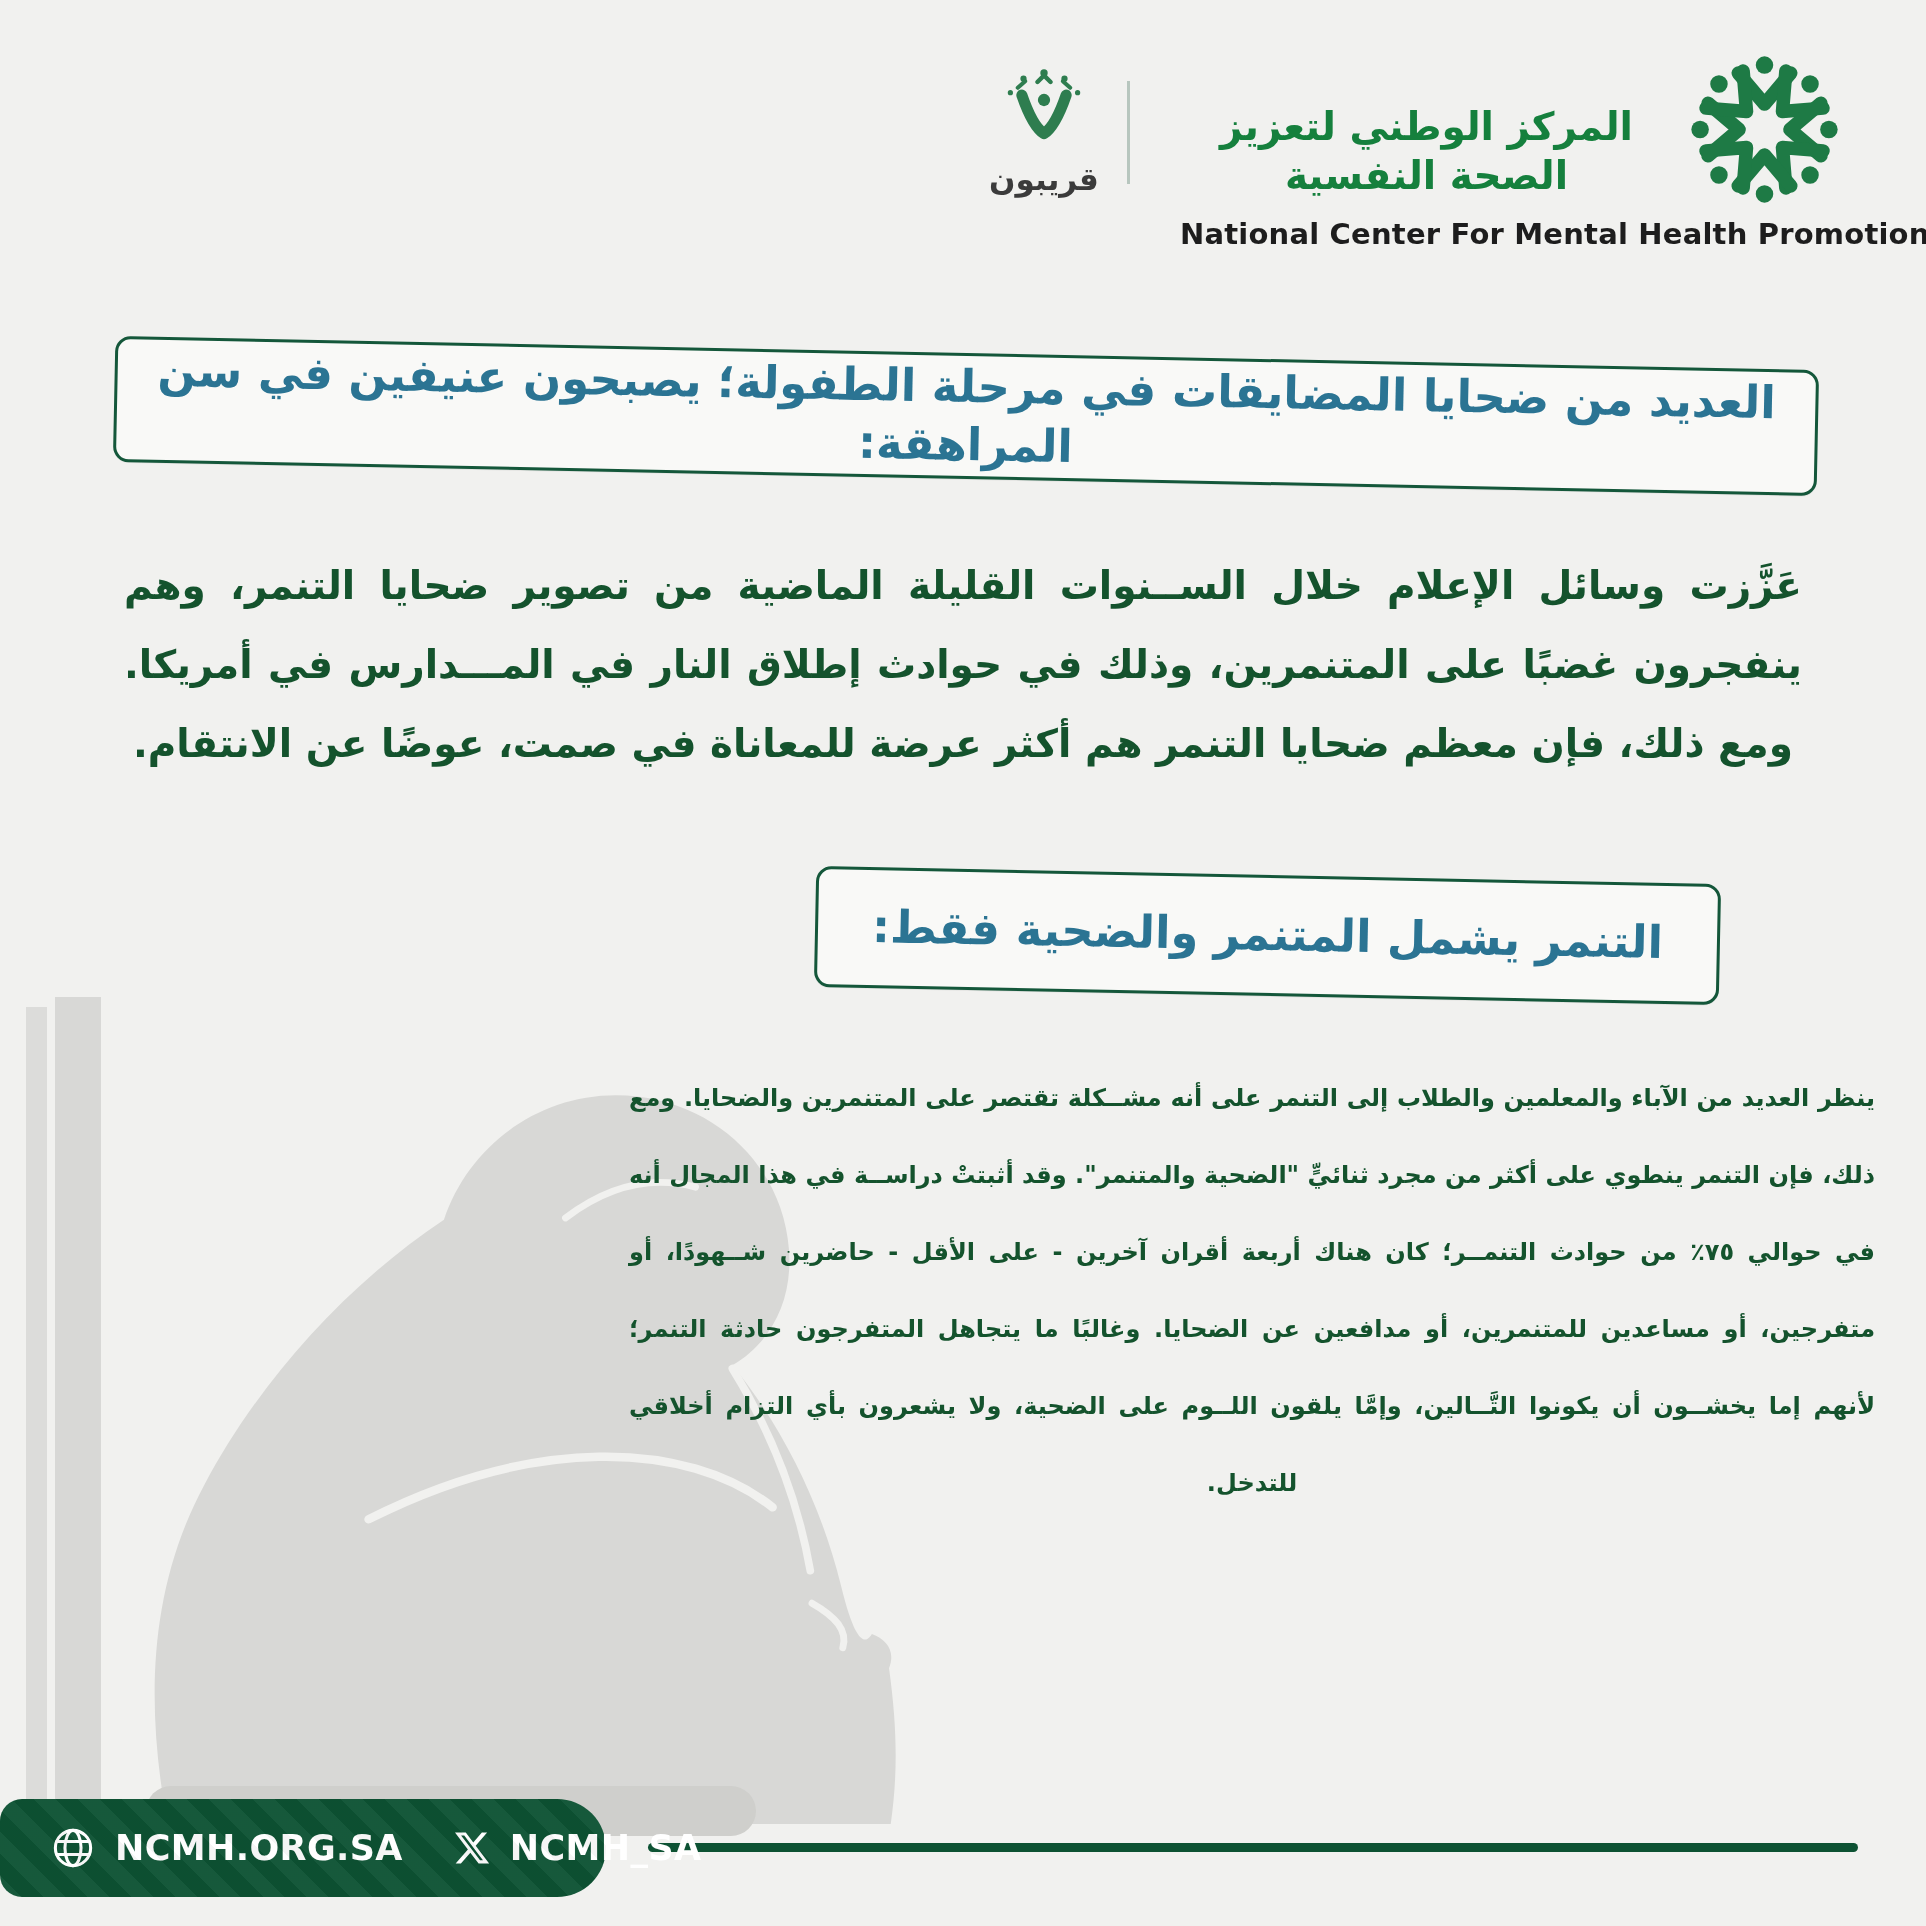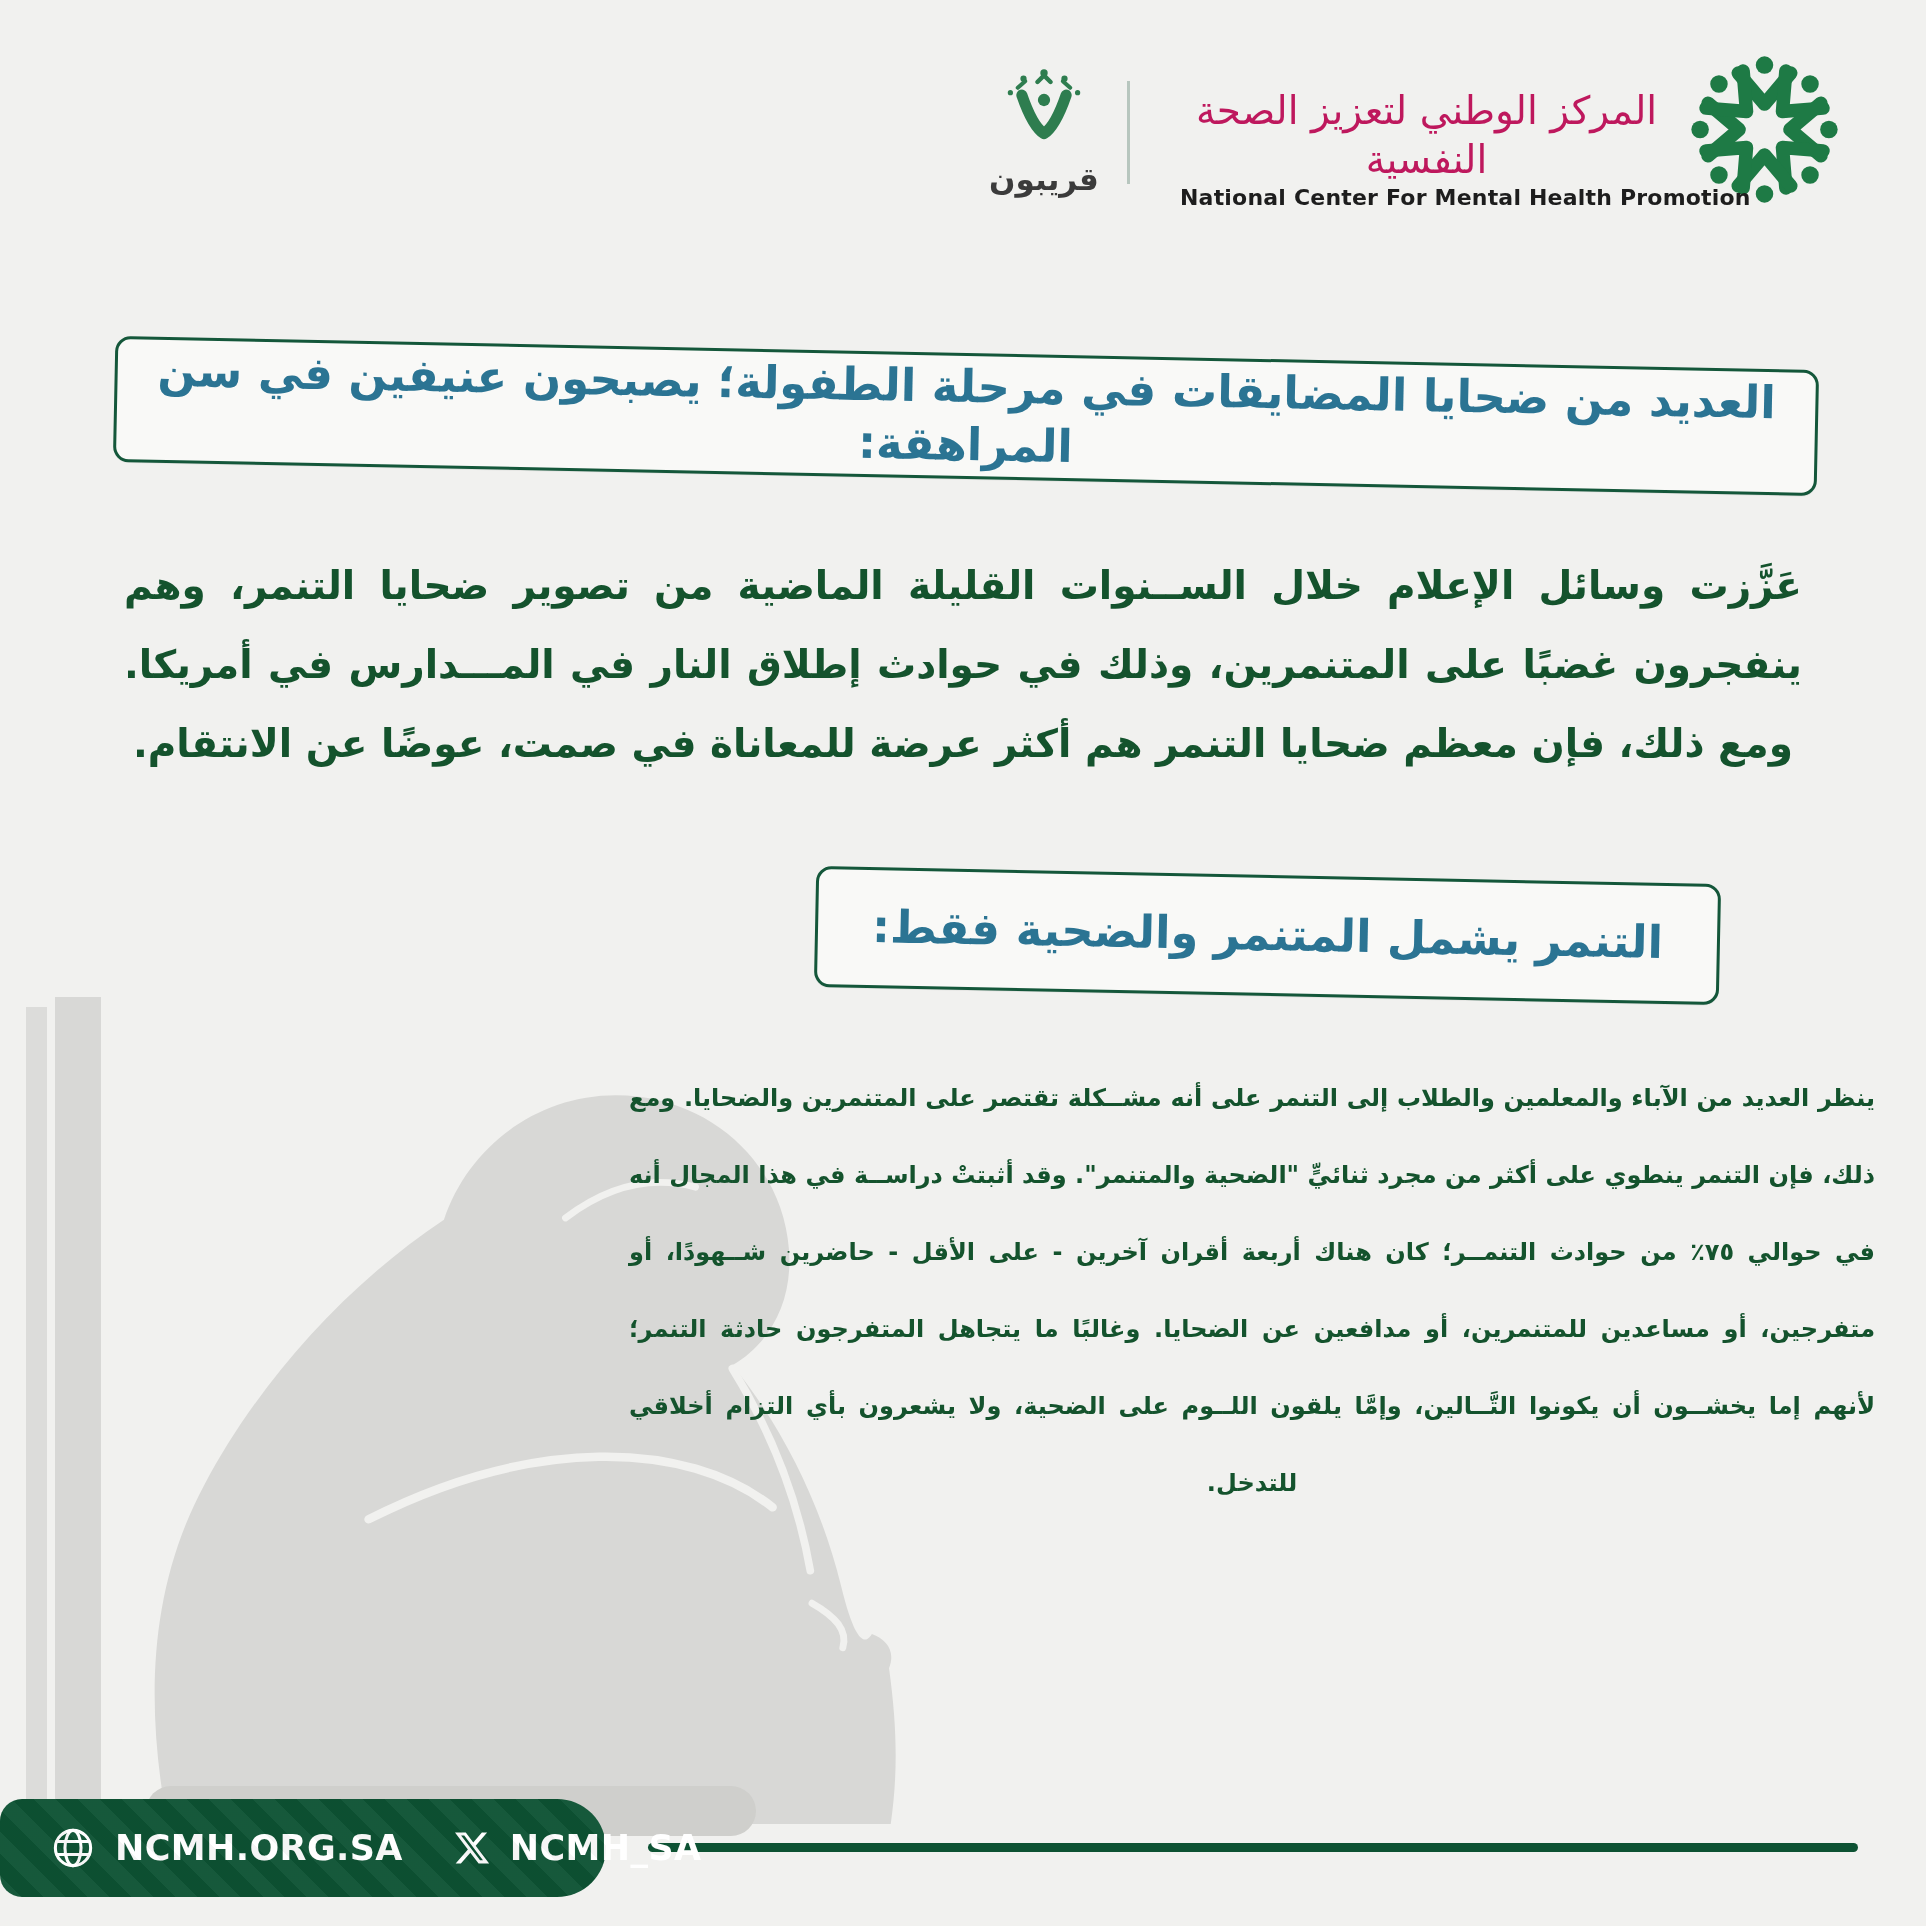--- a/index.html
+++ b/index.html
@@ -6,22 +6,22 @@
   .page{
     position:relative;
     width:1926px;height:1926px;
     background:#f1f1ef;
     overflow:hidden;
     font-family:"DejaVu Sans", sans-serif;
   }
   
   .ncmh-logo{position:absolute;left:1685px;top:50px;}
   .org-text{position:absolute;left:1180px;top:87px;width:493px;text-align:center;}
-  .org-name-ar{direction:rtl;font-size:39px;font-weight:400;color:#be185d;line-height:1.25;}
-  .org-name-en{font-size:22px;font-weight:700;color:#1d1d1d;margin-top:0;letter-spacing:0.2px;white-space:nowrap;}
+  .org-name-ar{direction:rtl;font-size:39px;font-weight:700;color:#15803d;line-height:1.25;margin-top:16px;}
+  .org-name-en{font-size:29px;font-weight:700;color:#1d1d1d;margin-top:16px;letter-spacing:0.2px;white-space:nowrap;}
   .header-divider{position:absolute;left:1127px;top:81px;width:2.6px;height:103px;background:#b7c6be;}
   .qareebon{position:absolute;left:984px;top:67px;width:120px;display:flex;flex-direction:column;align-items:center;}
   .qareebon-label{font-size:31px;font-weight:700;color:#3b3b3b;margin-top:1.7px;direction:rtl;}
   
   .title-box{
     position:absolute;
     border:3.4px solid #14573a;
     border-radius:15.4px;
     background:#f9f9f7;
     display:flex;align-items:center;justify-content:center;

